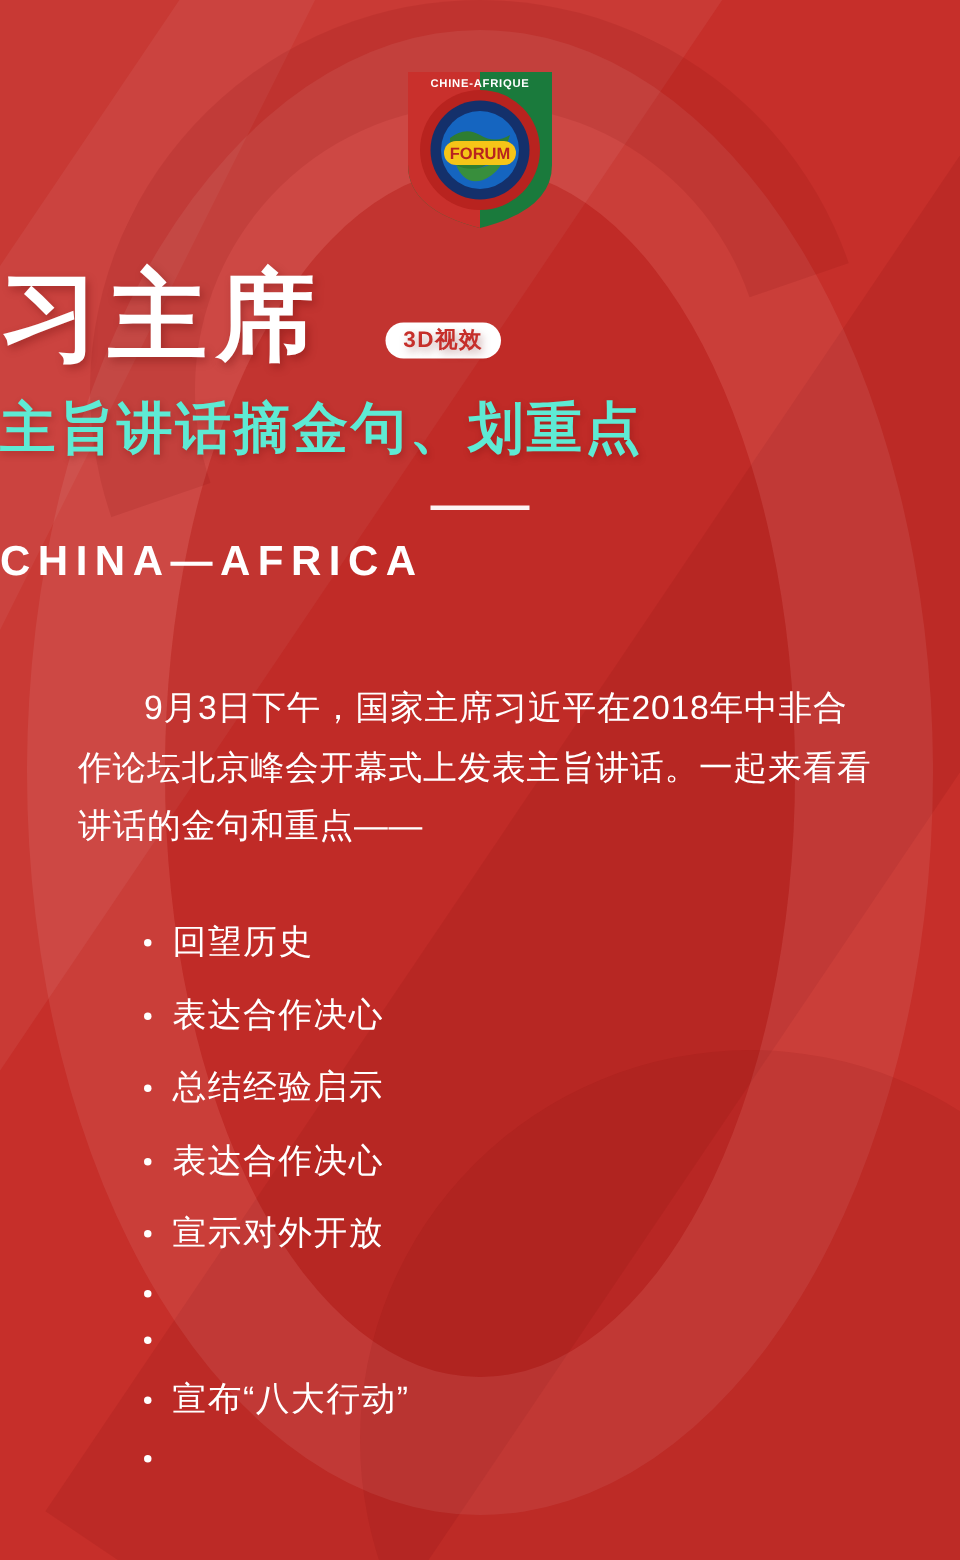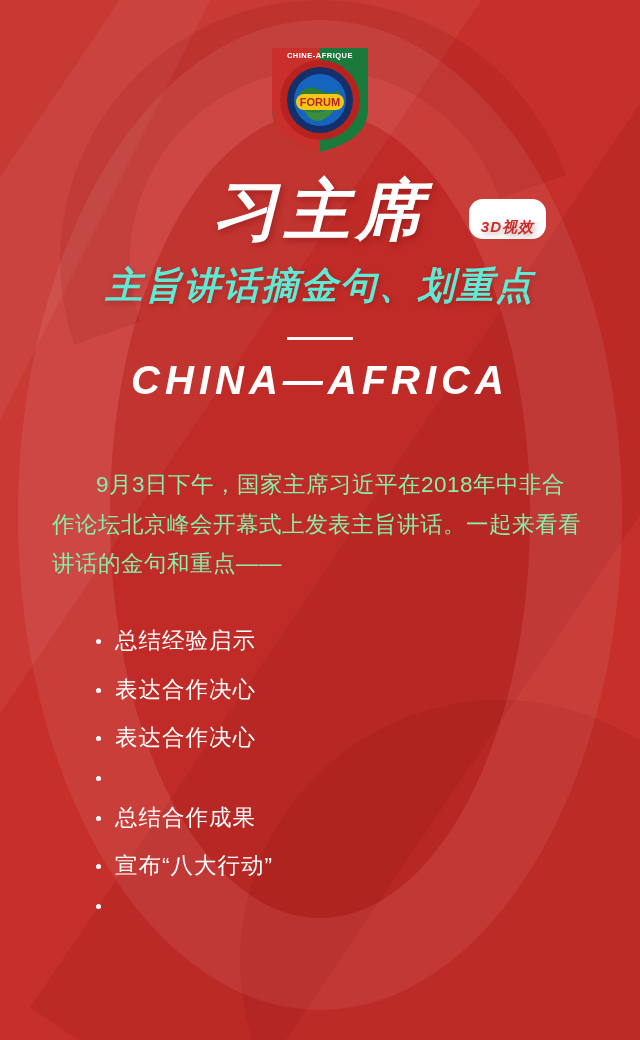--- a/index.html
+++ b/index.html
@@ -106,23 +106,21 @@
   .logo {
     position: relative;
     width: 108px;
     height: 112px;
   }
   .logo-shield {
     position: absolute;
     inset: 0;
   }
   .title-block {
-    text-align: center;
     padding-top: 22px;
-    font-style: italic;
   }
   .main-title {
     position: relative;
     display: inline-block;
     color: #ffffff;
     font-size: 66px;
     font-weight: bold;
     letter-spacing: 6px;
     line-height: 1.05;
     text-shadow: 2px 3px 6px rgba(100, 10, 10, 0.35);
@@ -130,21 +128,21 @@
   .badge-3d {
     position: absolute;
     right: -118px;
     bottom: 6px;
     background: #ffffff;
     color: #c62f2a;
     font-size: 15px;
     font-weight: bold;
     letter-spacing: 1px;
     border-radius: 14px;
-    padding: 20px 12px 5px;
+    padding: 4px 12px 5px;
     line-height: 1;
     white-space: nowrap;
   }
   .sub-title {
     margin-top: 16px;
     color: #5eead4;
     font-size: 37px;
     font-weight: bold;
     letter-spacing: 2px;
     text-shadow: 1px 2px 5px rgba(100, 10, 10, 0.3);
@@ -152,27 +150,27 @@
   .divider {
     width: 66px;
     height: 3px;
     background: #ffffff;
     margin: 26px auto 0;
     opacity: 0.95;
   }
   .en-title {
     margin-top: 18px;
     color: #ffffff;
-    font-size: 40px;
+    font-size: 28px;
     font-weight: bold;
     letter-spacing: 5px;
   }
   .paragraph {
     margin: 62px 52px 0 52px;
-    color: #86efac;
+    color: #ffffff;
     font-size: 22.5px;
     line-height: 1.75;
     text-indent: 44px;
     letter-spacing: 0.5px;
   }
   .bullets {
     margin: 34px 0 0 0;
     padding: 0 0 0 96px;
     list-style: none;
   }
@@ -237,36 +235,43 @@
       <div class="sub-title">主旨讲话摘金句、划重点</div>
       <div class="divider"></div>
       <div class="en-title">CHINA—AFRICA</div>
     </div>
 
     <p class="paragraph">9月3日下午，国家主席习近平在2018年中非合作论坛北京峰会开幕式上发表主旨讲话。一起来看看讲话的金句和重点——</p>
 
     <ul class="bullets">
       <li>
           <span class="dot"></span>
+          <span>回望历史</span>
+        </li>
+      <li>
+          <span class="dot"></span>
+          <span>表达合作决心</span>
+        </li>
+      <li>
+          <span class="dot"></span>
           <span>总结经验启示</span>
         </li>
       <li>
           <span class="dot"></span>
           <span>表达合作决心</span>
         </li>
       <li>
           <span class="dot"></span>
-          <span>表达合作决心</span>
-        </li>
-      <li>
-          <span class="dot"></span>
-        </li>
-      <li>
-          <span class="dot"></span>
-          <span>总结合作成果</span>
+          <span>宣示对外开放</span>
+        </li>
+      <li>
+          <span class="dot"></span>
+        </li>
+      <li>
+          <span class="dot"></span>
         </li>
       <li>
           <span class="dot"></span>
           <span>宣布“八大行动”</span>
         </li>
       <li>
           <span class="dot"></span>
         </li>
     </ul>
 

